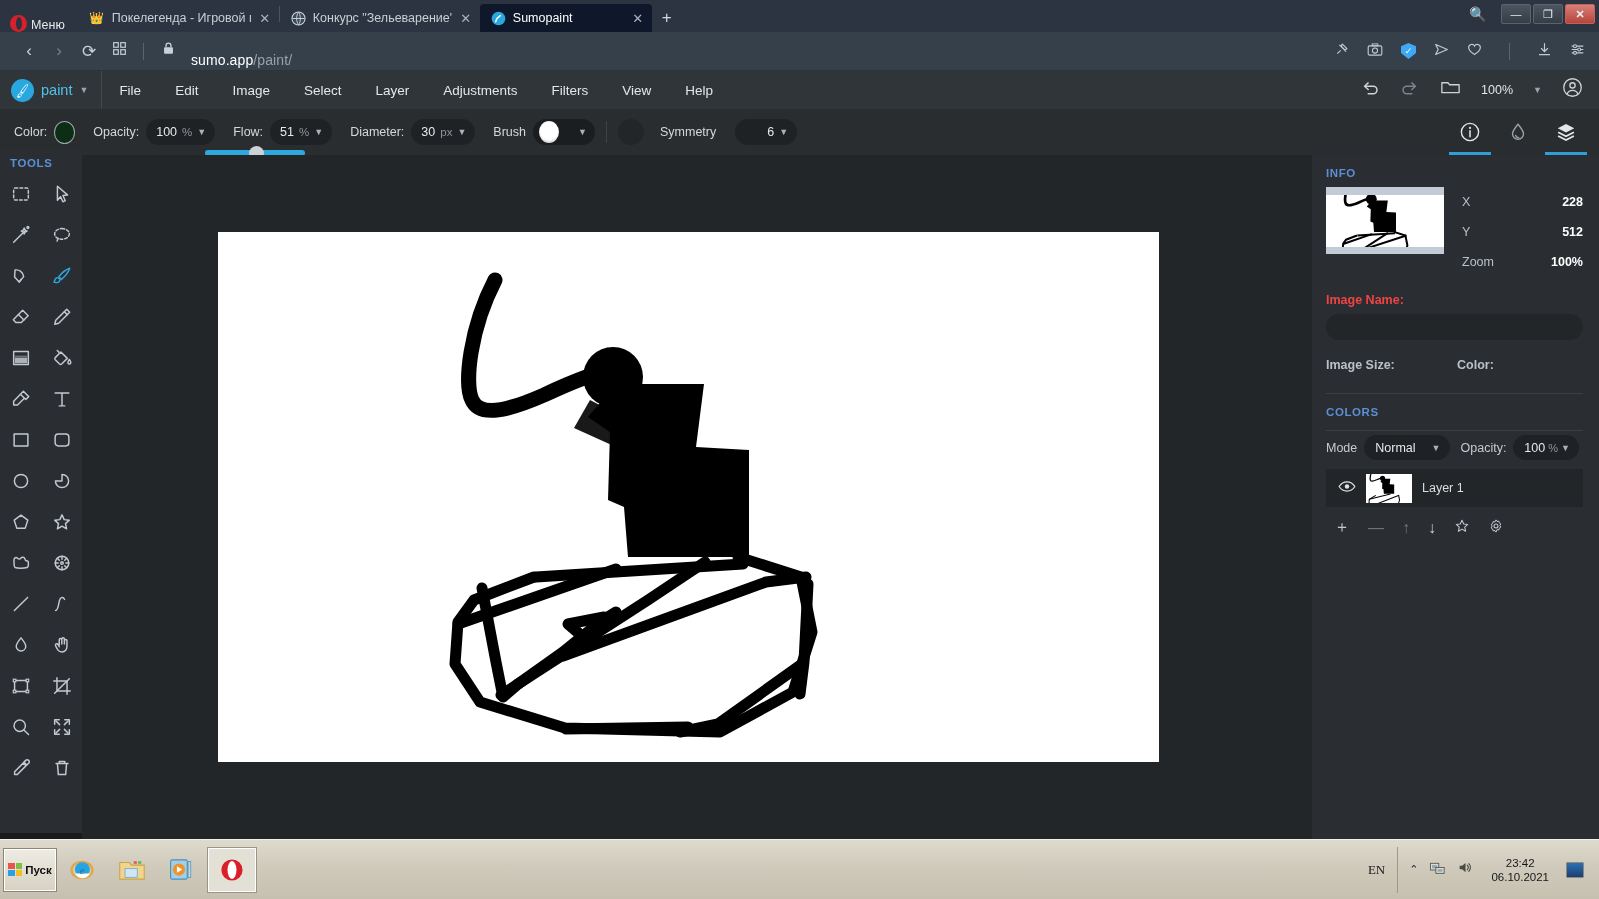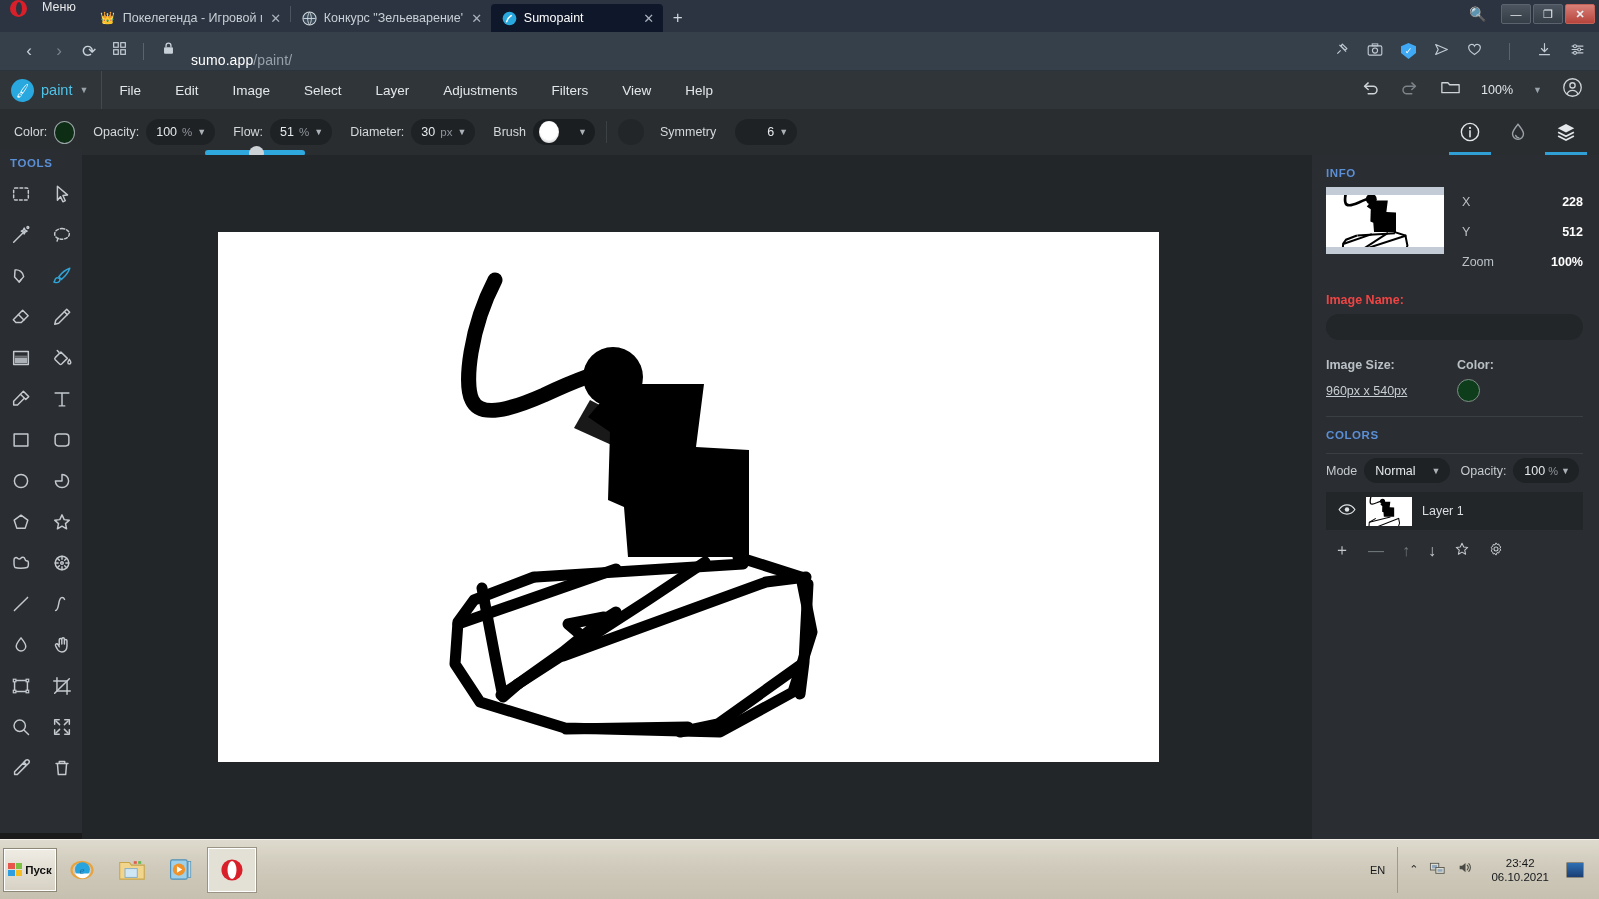--- a/index.html
+++ b/index.html
@@ -10,21 +10,21 @@
     background: #1b1b1b;
   }
   #app { position: relative; width: 1599px; height: 899px; }
 
   
   .tabbar {
     position: absolute; left: 0; top: 0; width: 1599px; height: 32px;
     background: #2b3440; display: flex; align-items: flex-end;
   }
   .opera-menu {
-    display: flex; align-items: flex-start; gap: 15px;
+    display: flex; align-items: flex-end; gap: 4px;
     height: 32px; padding: 0 14px 0 10px; color: #e6e8ea; font-size: 12.5px;
   }
   .opera-o {
     width: 17px; height: 17px; border-radius: 50%;
     background: #d9202a;
     position: relative;
   }
   .opera-o::after {
     content: ""; position: absolute; left: 5.5px; top: 2px;
     width: 6px; height: 13px; border-radius: 50%; background: #2b3440;
@@ -217,21 +217,21 @@
     border: 1px solid #8d8778; box-shadow: inset 0 0 0 1px #fff;
     display: flex; align-items: center; justify-content: center; gap: 3px;
     font-size: 11.5px; color: #101010; font-weight: bold;
   }
   .wflag { width: 14px; height: 13px; display: grid;
            grid-template-columns: 1fr 1fr; grid-template-rows: 1fr 1fr; gap: 1px; }
   .wflag i { display: block; }
   .tbicon { width: 50px; height: 46px; display: flex; align-items: center; justify-content: center; }
   .tbicon.act { background: #e3e0d6; border: 1px solid #9a9486; box-shadow: inset 0 0 0 1px #fff; }
   .tray { margin-left: auto; display: flex; align-items: center; height: 46px; }
-  .tray-en { color: #15181b; font-size: 11px; padding-right: 12px; }
+  .tray-en { color: #15181b; font-size: 13px; padding-right: 12px; font-family: Liberation Serif, serif; }
   .tray-box {
     display: flex; align-items: center; gap: 11px; height: 46px; padding: 0 11px;
     border-left: 1px solid #9f998b;
   }
   .clock { text-align: center; color: #15181b; font-size: 11.5px; line-height: 14px; padding: 0 6px; }
   .showdesk { width: 18px; height: 16px;
               background: linear-gradient(#2e6fb5, #1b3f73);
               border: 1px solid #8e8879; border-radius: 1px; margin-right: 4px; }
 </style>
 </head>
@@ -718,24 +718,20 @@
         </div>
       </div>
     </div>
 
     <div class="fld-lbl">Image Name:</div>
     <div class="namebox"></div>
 
     <div class="two-lbl">
       <span class="a">Image Size:</span>
       <span class="b">Color:</span>
-    </div>
-    <div class="two-val">
-      <span class="sizelink">960px x 540px</span>
-      <span class="greendot"></span>
     </div>
 
     <div class="divider"></div>
     <div class="sect-hdr">COLORS</div>
     <div class="divider" style="margin-top:4px"></div>
 
 
     <div class="lrow">
       <span class="lbl">Mode</span>
       <span class="selpill">

